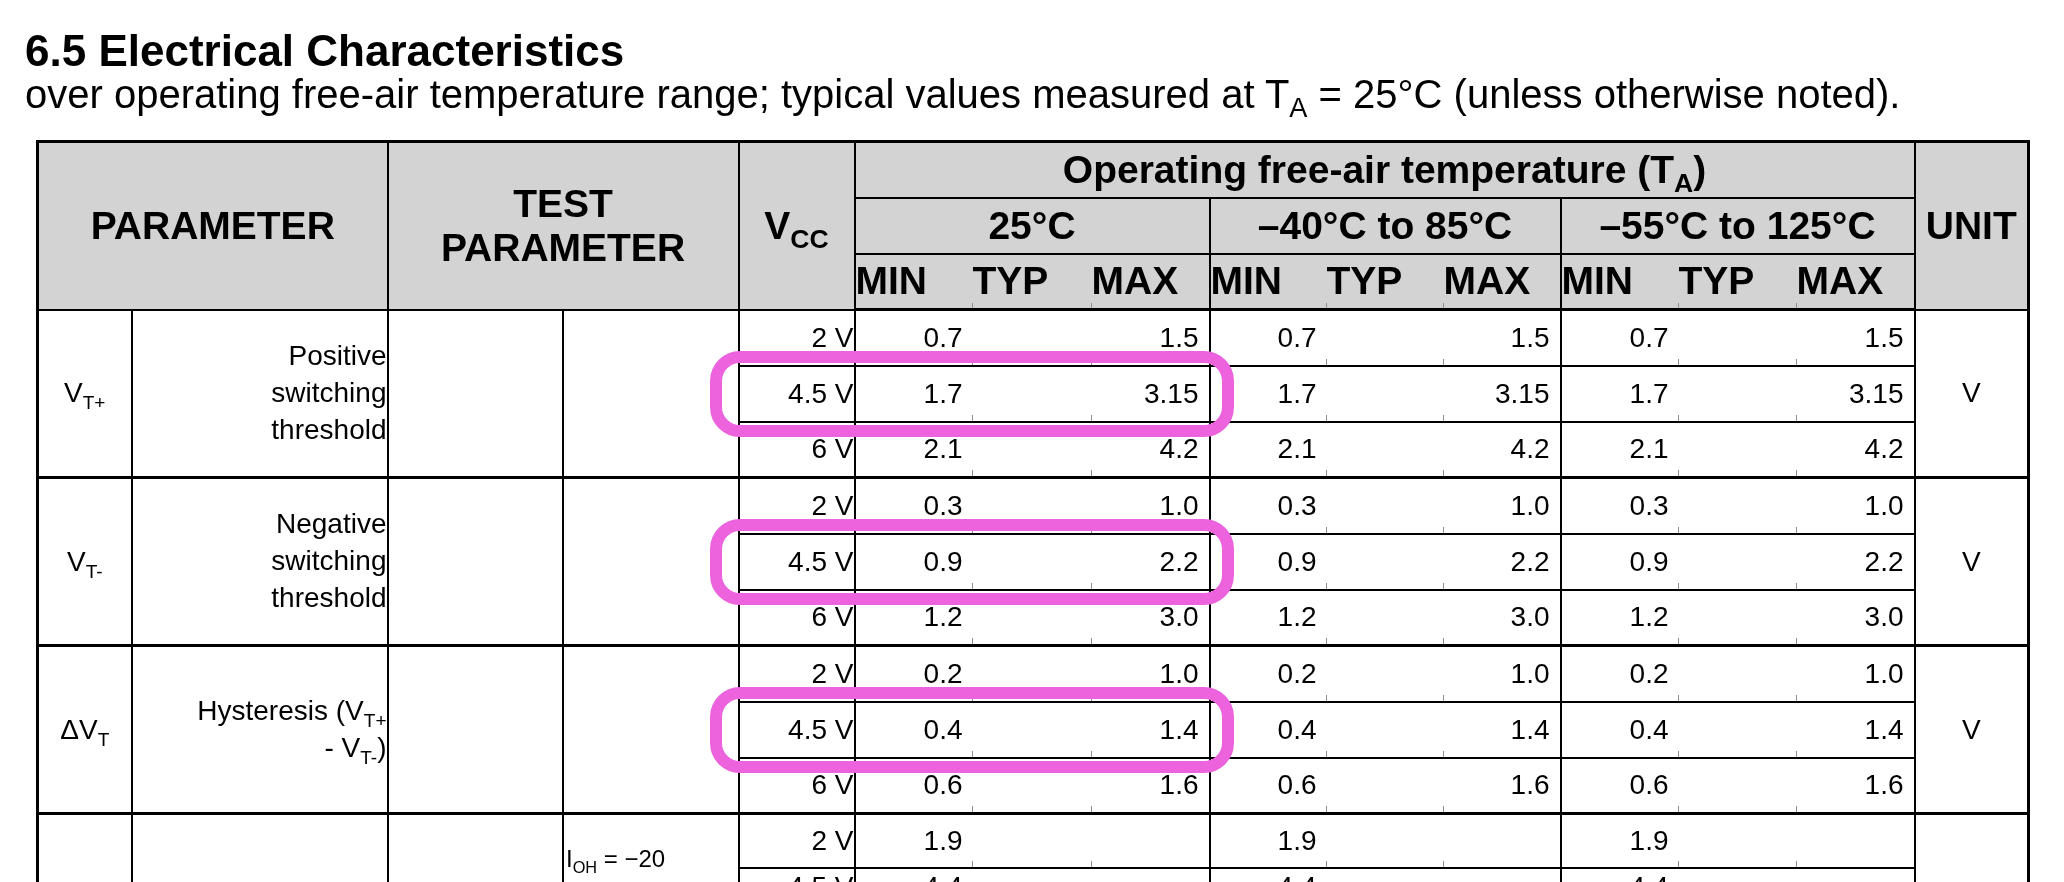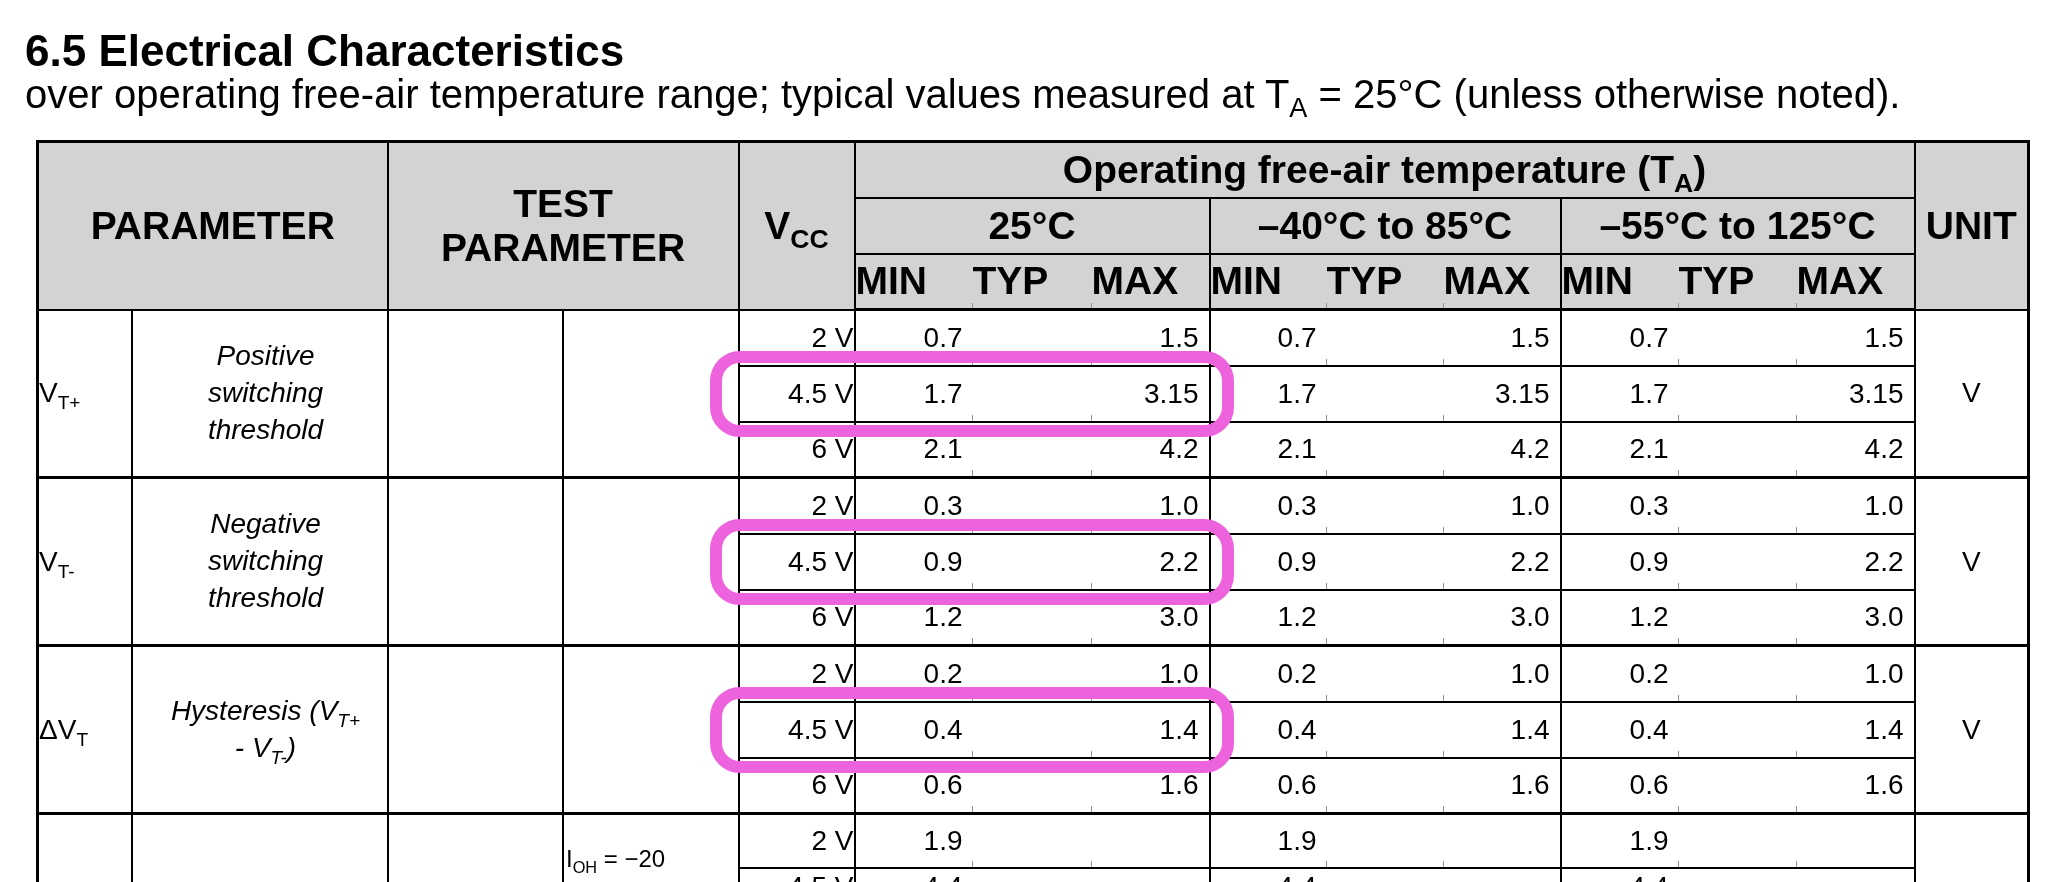--- a/index.html
+++ b/index.html
@@ -11,22 +11,22 @@
   sub { font-size:0.68em; line-height:0; }
 
   table.etable { position:absolute; left:36px; top:140px; border-collapse:collapse; table-layout:fixed; font-size:28px; border:3px solid #000; }
   .etable th, .etable td { border:2px solid #000; padding:0; font-weight:normal; overflow:hidden; }
   .etable thead th { background:#d3d3d3; font-weight:bold; font-size:39px; text-align:center; }
   .etable tr { height:56px; }
   tr.hrow3 th { border-left:0; border-right:0; text-align:left; padding-right:12px; border-bottom:3px solid #000; }
   tr.hrow3 th.gl { border-left:2px solid #000; }
   tr.hrow3 th.gr { border-right:2px solid #000; }
 
-  td.c-sym { }
-  td.c-desc { text-align:center; padding-left:12px; line-height:1.32;font-style:italic; }
+  td.c-sym { text-align:center; }
+  td.c-desc { text-align:right; padding-left:12px; line-height:1.32; }
   td.c-tc { }
   td.c-vcc { text-align:right; padding-left:10px; }
   td.c-unit { text-align:center; }
   td.v { text-align:right; padding-right:10px; }
   td.min { border-right:0; }
   td.typ { border-left:0; border-right:0; }
   td.max { border-left:0; }
   tr.thick td { border-top:3px solid #000; }
   tr.sliver { height:60px; }
   tr.sliver td { vertical-align:top; padding-top:2px; }

